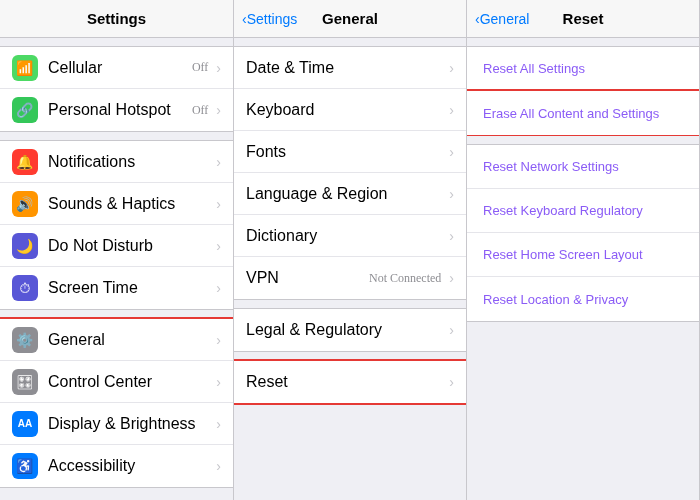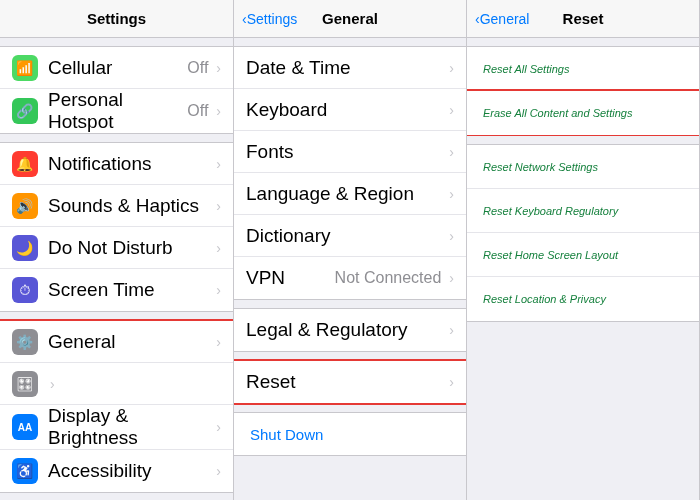--- a/index.html
+++ b/index.html
@@ -81,28 +81,29 @@
     .icon-green { background: #4cd964; }
     .icon-green2 { background: #34c759; }
     .icon-red { background: #ff3b30; }
     .icon-orange { background: #ff9500; }
     .icon-purple { background: #5856d6; }
     .icon-blue { background: #007aff; }
     .icon-gray { background: #8e8e93; }
 
     .list-item .label {
       flex: 1;
-      font-size: 19px;
+      font-size: 16px;
       color: #000;
     }
 
     .list-item .value {
-      font-size: 16px;
+      font-size: 12px;
       color: #8e8e93;
       margin-right: 6px;
+      font-family: Liberation Serif, serif;
     }
 
     .chevron {
       color: #c7c7cc;
       font-size: 14px;
       margin-left: 2px;
     }
 
     .small-spacer {
       height: 8px;
@@ -123,23 +124,22 @@
       border-bottom: 1px solid #e5e5ea;
       cursor: pointer;
       min-height: 44px;
     }
 
     .reset-item:last-child {
       border-bottom: none;
     }
 
     .reset-item .label {
-      color: #15803d;
-      font-size: 11px;
-      font-style: italic;
+      color: #8b5cf6;
+      font-size: 13px;
     }
 
     .shutdown-item {
       display: flex;
       align-items: center;
       padding: 12px 16px;
       background: #fff;
       border-top: 1px solid #c8c7cc;
       border-bottom: 1px solid #c8c7cc;
       cursor: pointer;
@@ -233,20 +233,21 @@
     <div class="small-spacer"></div>
 
     <div class="list-section">
       <div class="list-item highlight-red-border">
         <div class="icon-wrap icon-gray">⚙️</div>
         <span class="label">General</span>
         <span class="chevron">›</span>
       </div>
       <div class="list-item">
         <div class="icon-wrap icon-gray">🎛</div>
+        <span class="label">Control Center</span>
         <span class="chevron">›</span>
       </div>
       <div class="list-item">
         <div class="icon-wrap icon-blue" style="font-size:10px;font-weight:bold;">AA</div>
         <span class="label">Display &amp; Brightness</span>
         <span class="chevron">›</span>
       </div>
       <div class="list-item">
         <div class="icon-wrap icon-blue">♿</div>
         <span class="label">Accessibility</span>
@@ -307,23 +308,20 @@
 
     <div class="list-section">
       <div class="list-item highlight-red-border">
         <span class="label">Reset</span>
         <span class="chevron">›</span>
       </div>
     </div>
 
     <div class="small-spacer"></div>
 
-    <div class="shutdown-item">
-      <span class="label" style="color:#007aff;">Shut Down</span>
-    </div>
   </div>
 
   <div class="panel panel-3">
     <div class="panel-3-header-wrap">
       <span class="header-back">
         <span>‹</span>
         <span>General</span>
       </span>
       <span class="header-title">Reset</span>
     </div>

